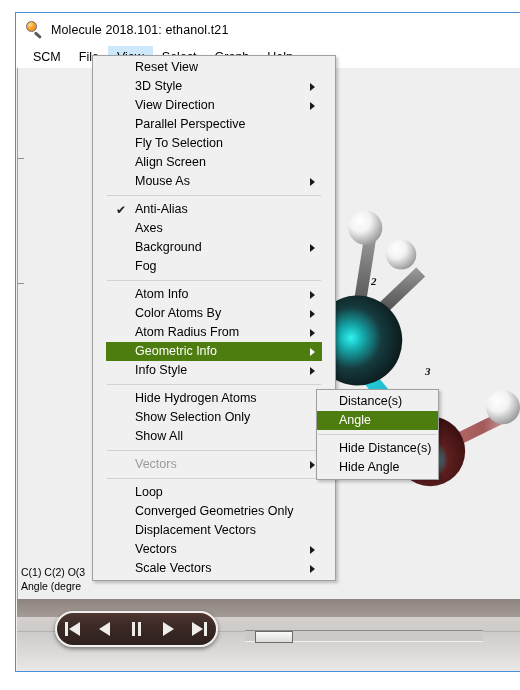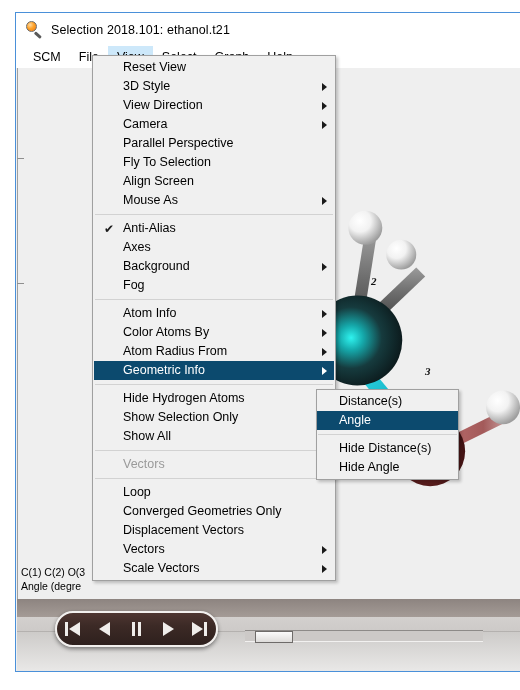--- a/index.html
+++ b/index.html
@@ -248,39 +248,39 @@
 
   
   .dropdown {
     position: absolute;
     left: 92px;
     top: 55px;
     width: 244px;
     background: #f0f0f0;
     border: 1px solid #a0a0a0;
     box-sizing: border-box;
-    padding: 2px 1px;
+    padding: 2px 13px;
     font-size: 12.5px;
     box-shadow: 2px 2px 3px rgba(0,0,0,0.22);
     z-index: 50;
   }
 
   .mi {
     position: relative;
     height: 19px;
     line-height: 19px;
     padding-left: 29px;
     padding-right: 20px;
     color: #000;
     white-space: nowrap;
     cursor: default;
   }
   .mi.disabled { color: #9a9a9a; }
   .mi.sel {
-    background: #0c4a6e;
+    background: #4d7c0f;
     color: #ffffff;
   }
   .mi .arrow {
     position: absolute;
     right: 7px;
     top: 50%;
     transform: translateY(-50%);
     width: 0; height: 0;
     border-top: 4px solid transparent;
     border-bottom: 4px solid transparent;
@@ -300,21 +300,21 @@
     height: 1px;
     background: #d2d2d2;
     margin: 4px 1px 4px 1px;
   }
 
   
   .submenu {
     position: absolute;
     left: 316px;
     top: 389px;
-    width: 143px;
+    width: 123px;
     background: #f0f0f0;
     border: 1px solid #a0a0a0;
     box-sizing: border-box;
     padding: 2px 0;
     font-size: 12.5px;
     box-shadow: 2px 2px 3px rgba(0,0,0,0.22);
     z-index: 60;
   }
   .submenu .mi { padding-left: 22px; }
 </style>
@@ -323,21 +323,21 @@
 
 <div id="root">
 
   <div class="window">
 
     <div class="titlebar">
       <div class="app-icon">
         <div class="lens"></div>
         <div class="handle"></div>
       </div>
-      <div class="title-text">Selection 2018.101: ethanol.t21</div>
+      <div class="title-text">Molecule 2018.101: ethanol.t21</div>
     </div>
 
     <div class="menubar" id="menubar">
         <div class="menubar-item">SCM</div>
         <div class="menubar-item">File</div>
         <div class="menubar-item active">View</div>
         <div class="menubar-item">Select</div>
         <div class="menubar-item">Graph</div>
         <div class="menubar-item">Help</div>
       </div>
@@ -441,35 +441,35 @@
         <div class="slider-thumb"></div>
       </div>
     </div>
 
   </div>
 
   <div class="dropdown" id="view-menu">
       <div class="mi"><span>Reset View</span></div>
       <div class="mi"><span>3D Style</span><span class="arrow"></span></div>
       <div class="mi"><span>View Direction</span><span class="arrow"></span></div>
-      <div class="mi"><span>Camera</span><span class="arrow"></span></div>
       <div class="mi"><span>Parallel Perspective</span></div>
       <div class="mi"><span>Fly To Selection</span></div>
       <div class="mi"><span>Align Screen</span></div>
       <div class="mi"><span>Mouse As</span><span class="arrow"></span></div>
       <div class="sep"></div>
       <div class="mi"><span class="check">✔</span><span>Anti-Alias</span></div>
       <div class="mi"><span>Axes</span></div>
       <div class="mi"><span>Background</span><span class="arrow"></span></div>
       <div class="mi"><span>Fog</span></div>
       <div class="sep"></div>
       <div class="mi"><span>Atom Info</span><span class="arrow"></span></div>
       <div class="mi"><span>Color Atoms By</span><span class="arrow"></span></div>
       <div class="mi"><span>Atom Radius From</span><span class="arrow"></span></div>
       <div class="mi sel"><span>Geometric Info</span><span class="arrow"></span></div>
+      <div class="mi"><span>Info Style</span><span class="arrow"></span></div>
       <div class="sep"></div>
       <div class="mi"><span>Hide Hydrogen Atoms</span></div>
       <div class="mi"><span>Show Selection Only</span></div>
       <div class="mi"><span>Show All</span></div>
       <div class="sep"></div>
       <div class="mi disabled"><span>Vectors</span><span class="arrow"></span></div>
       <div class="sep"></div>
       <div class="mi"><span>Loop</span></div>
       <div class="mi"><span>Converged Geometries Only</span></div>
       <div class="mi"><span>Displacement Vectors</span></div>

